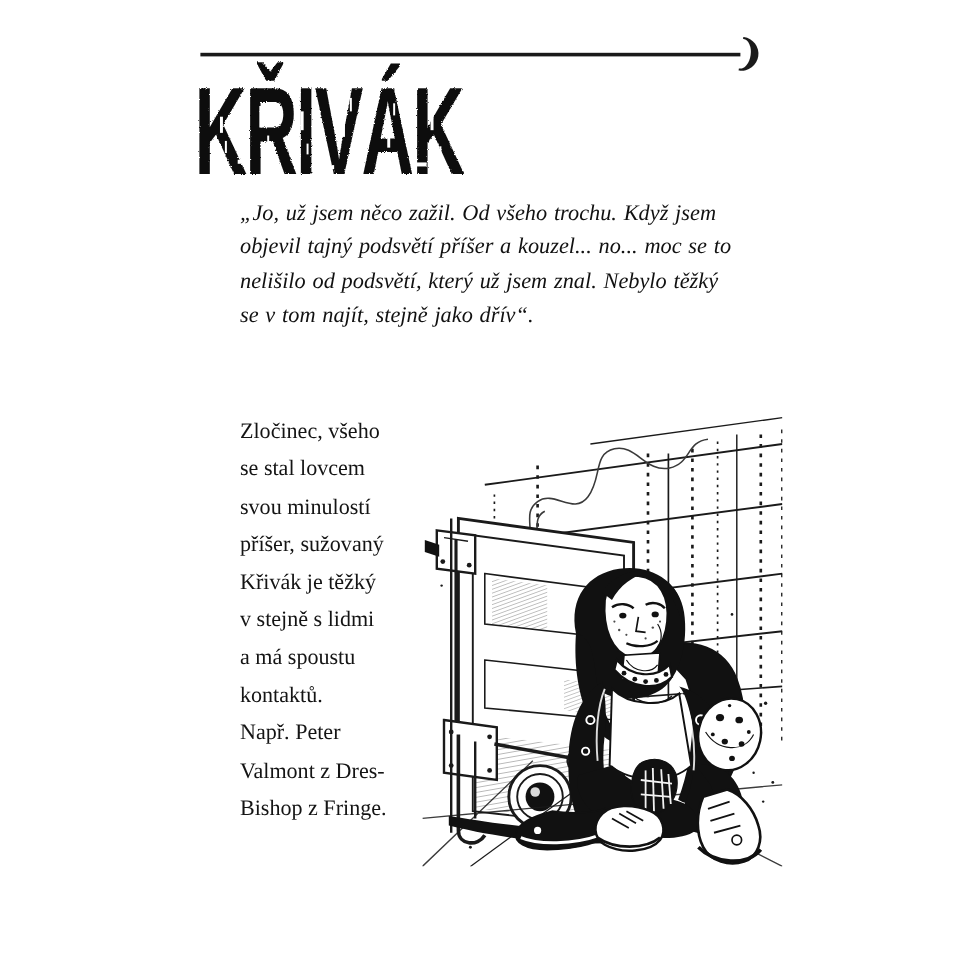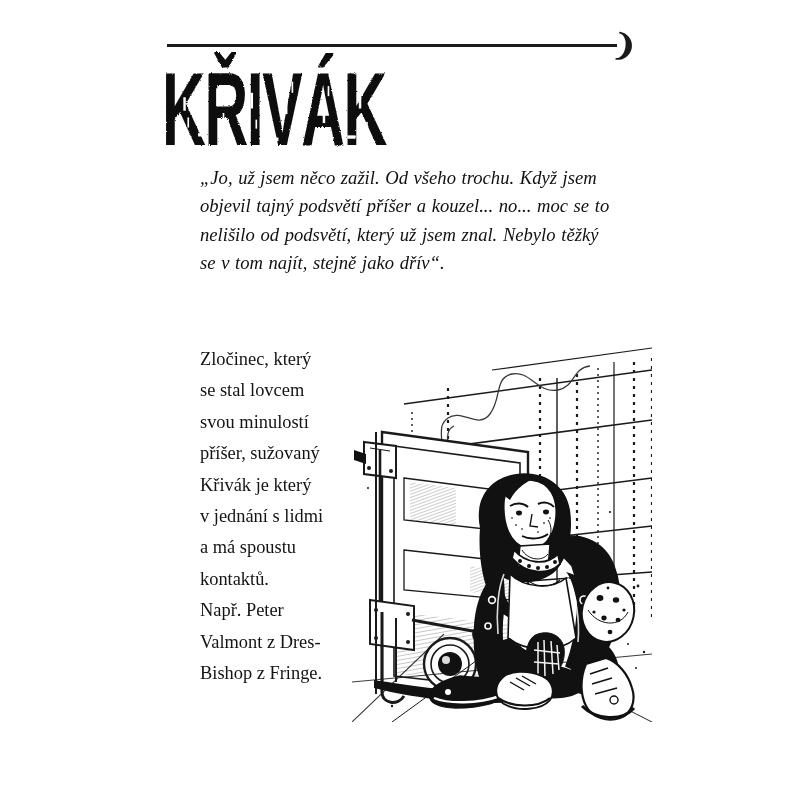--- a/index.html
+++ b/index.html
@@ -143,26 +143,26 @@
       </defs>
       <g filter="url(#grit)" mask="url(#speck)">
         <text x="0" y="80" font-family="Liberation Sans, sans-serif" font-size="86" font-weight="700" transform="scale(0.86,1.08)" fill="#0d0d0d" letter-spacing="-2">KŘIVÁK</text>
       </g>
     </svg>
   </div>
 
   <div class="quote">„Jo, už jsem něco zažil. Od všeho trochu. Když jsem objevil tajný podsvětí příšer a kouzel... no... moc se to nelišilo od podsvětí, který už jsem znal. Nebylo těžký se v tom najít, stejně jako dřív“.</div>
 
   <div class="body-col">
-    <span class="ln">Zločinec, který</span>
+    <span class="ln">Zločinec, všeho</span>
     <span class="ln">se stal lovcem</span>
     <span class="ln">svou minulostí</span>
     <span class="ln">příšer, sužovaný</span>
-    <span class="ln">Křivák je který</span>
-    <span class="ln">v jednání s lidmi</span>
+    <span class="ln">Křivák je těžký</span>
+    <span class="ln">v stejně s lidmi</span>
     <span class="ln">a má spoustu</span>
     <span class="ln">kontaktů.</span>
     <span class="ln">Např. Peter</span>
     <span class="ln">Valmont z Dres-</span>
     <span class="ln">Bishop z Fringe.</span>
   </div>
 
   <div class="illo">
     <svg viewBox="0 0 300 440" xmlns="http://www.w3.org/2000/svg">
       <defs>

